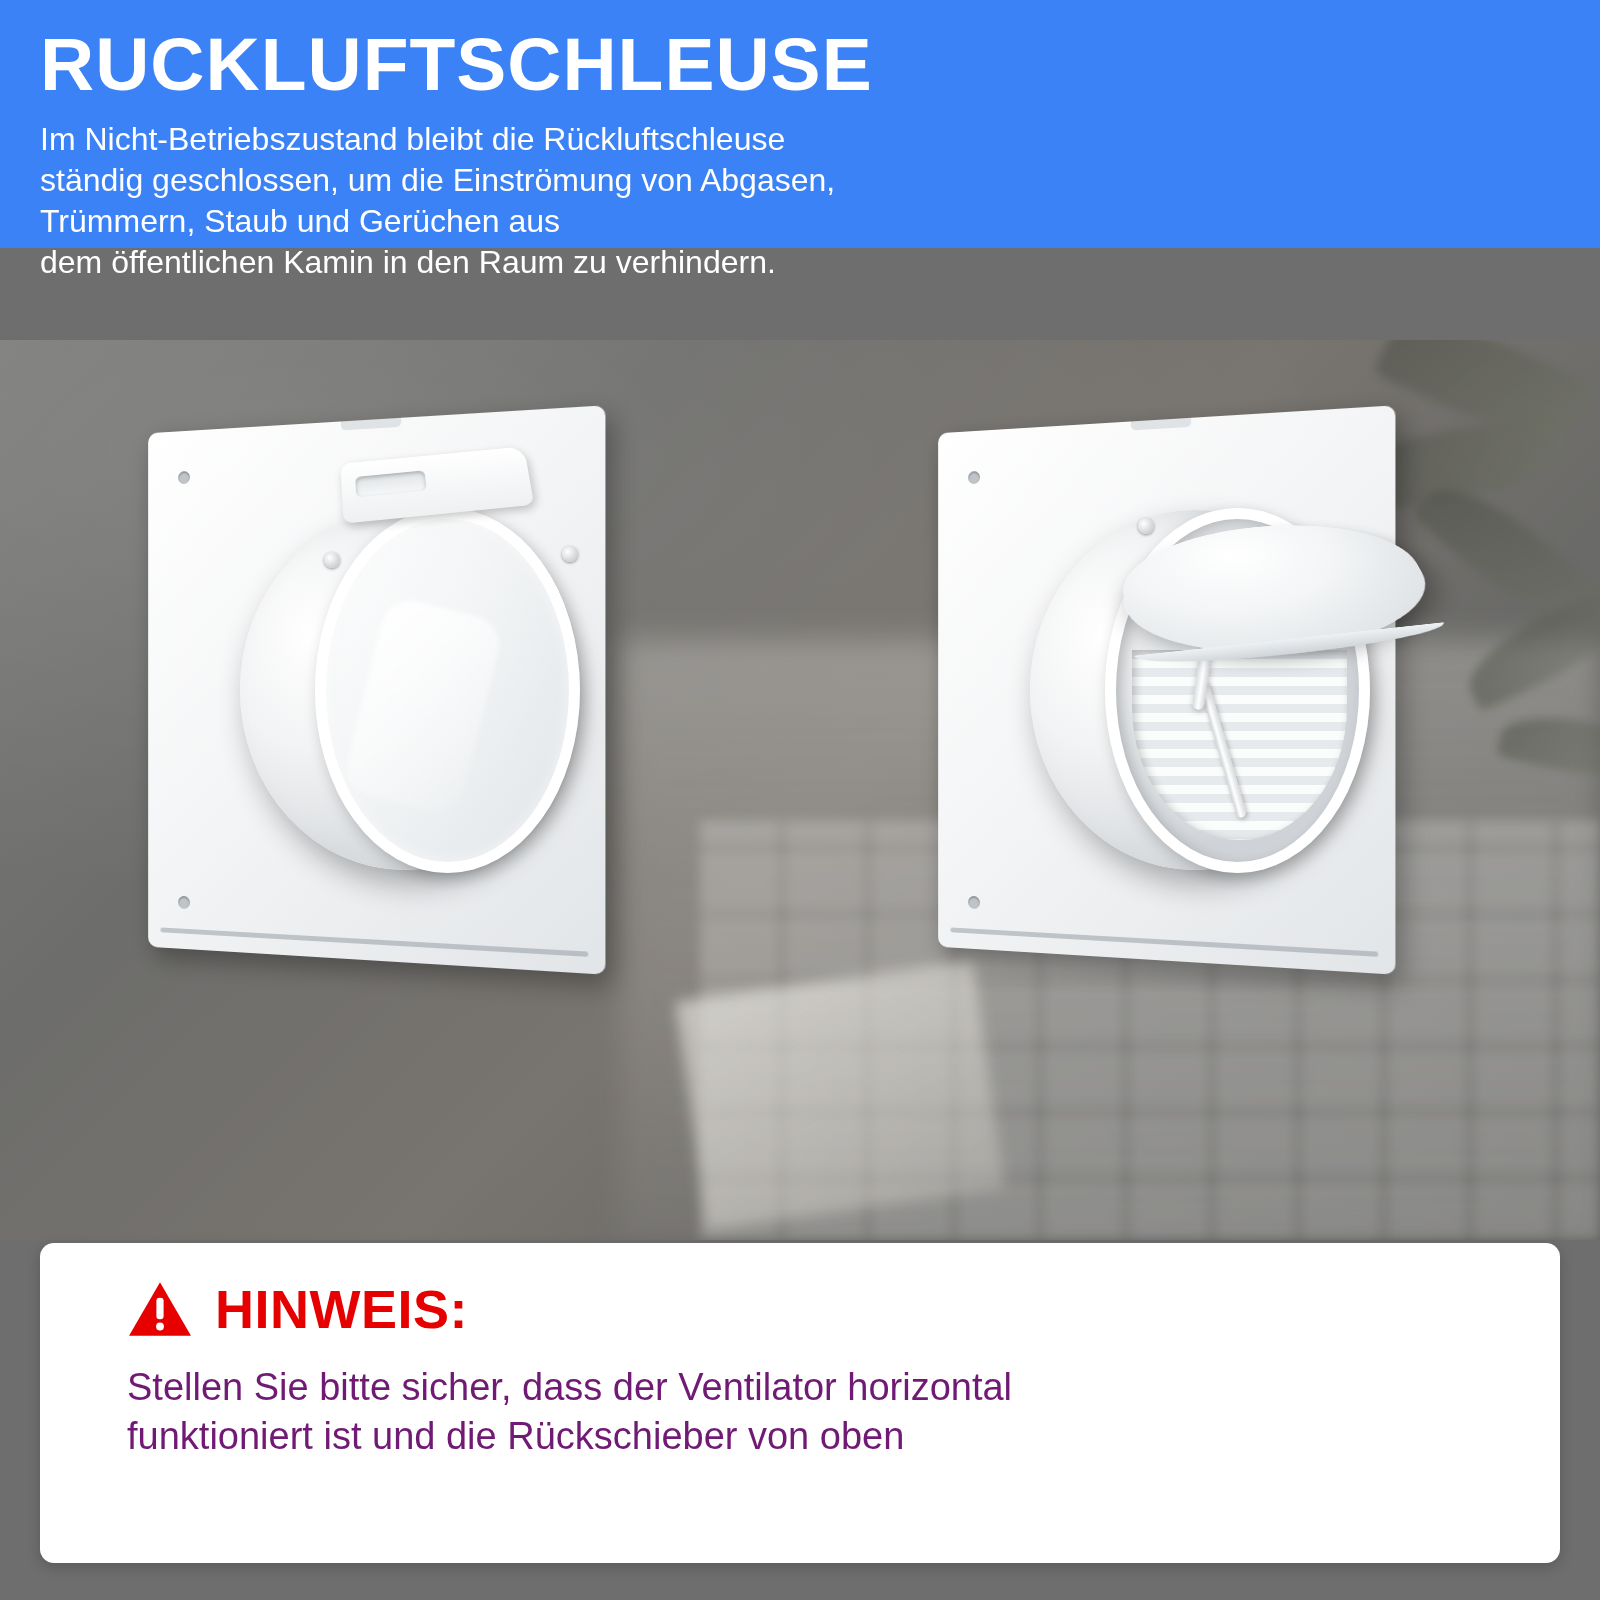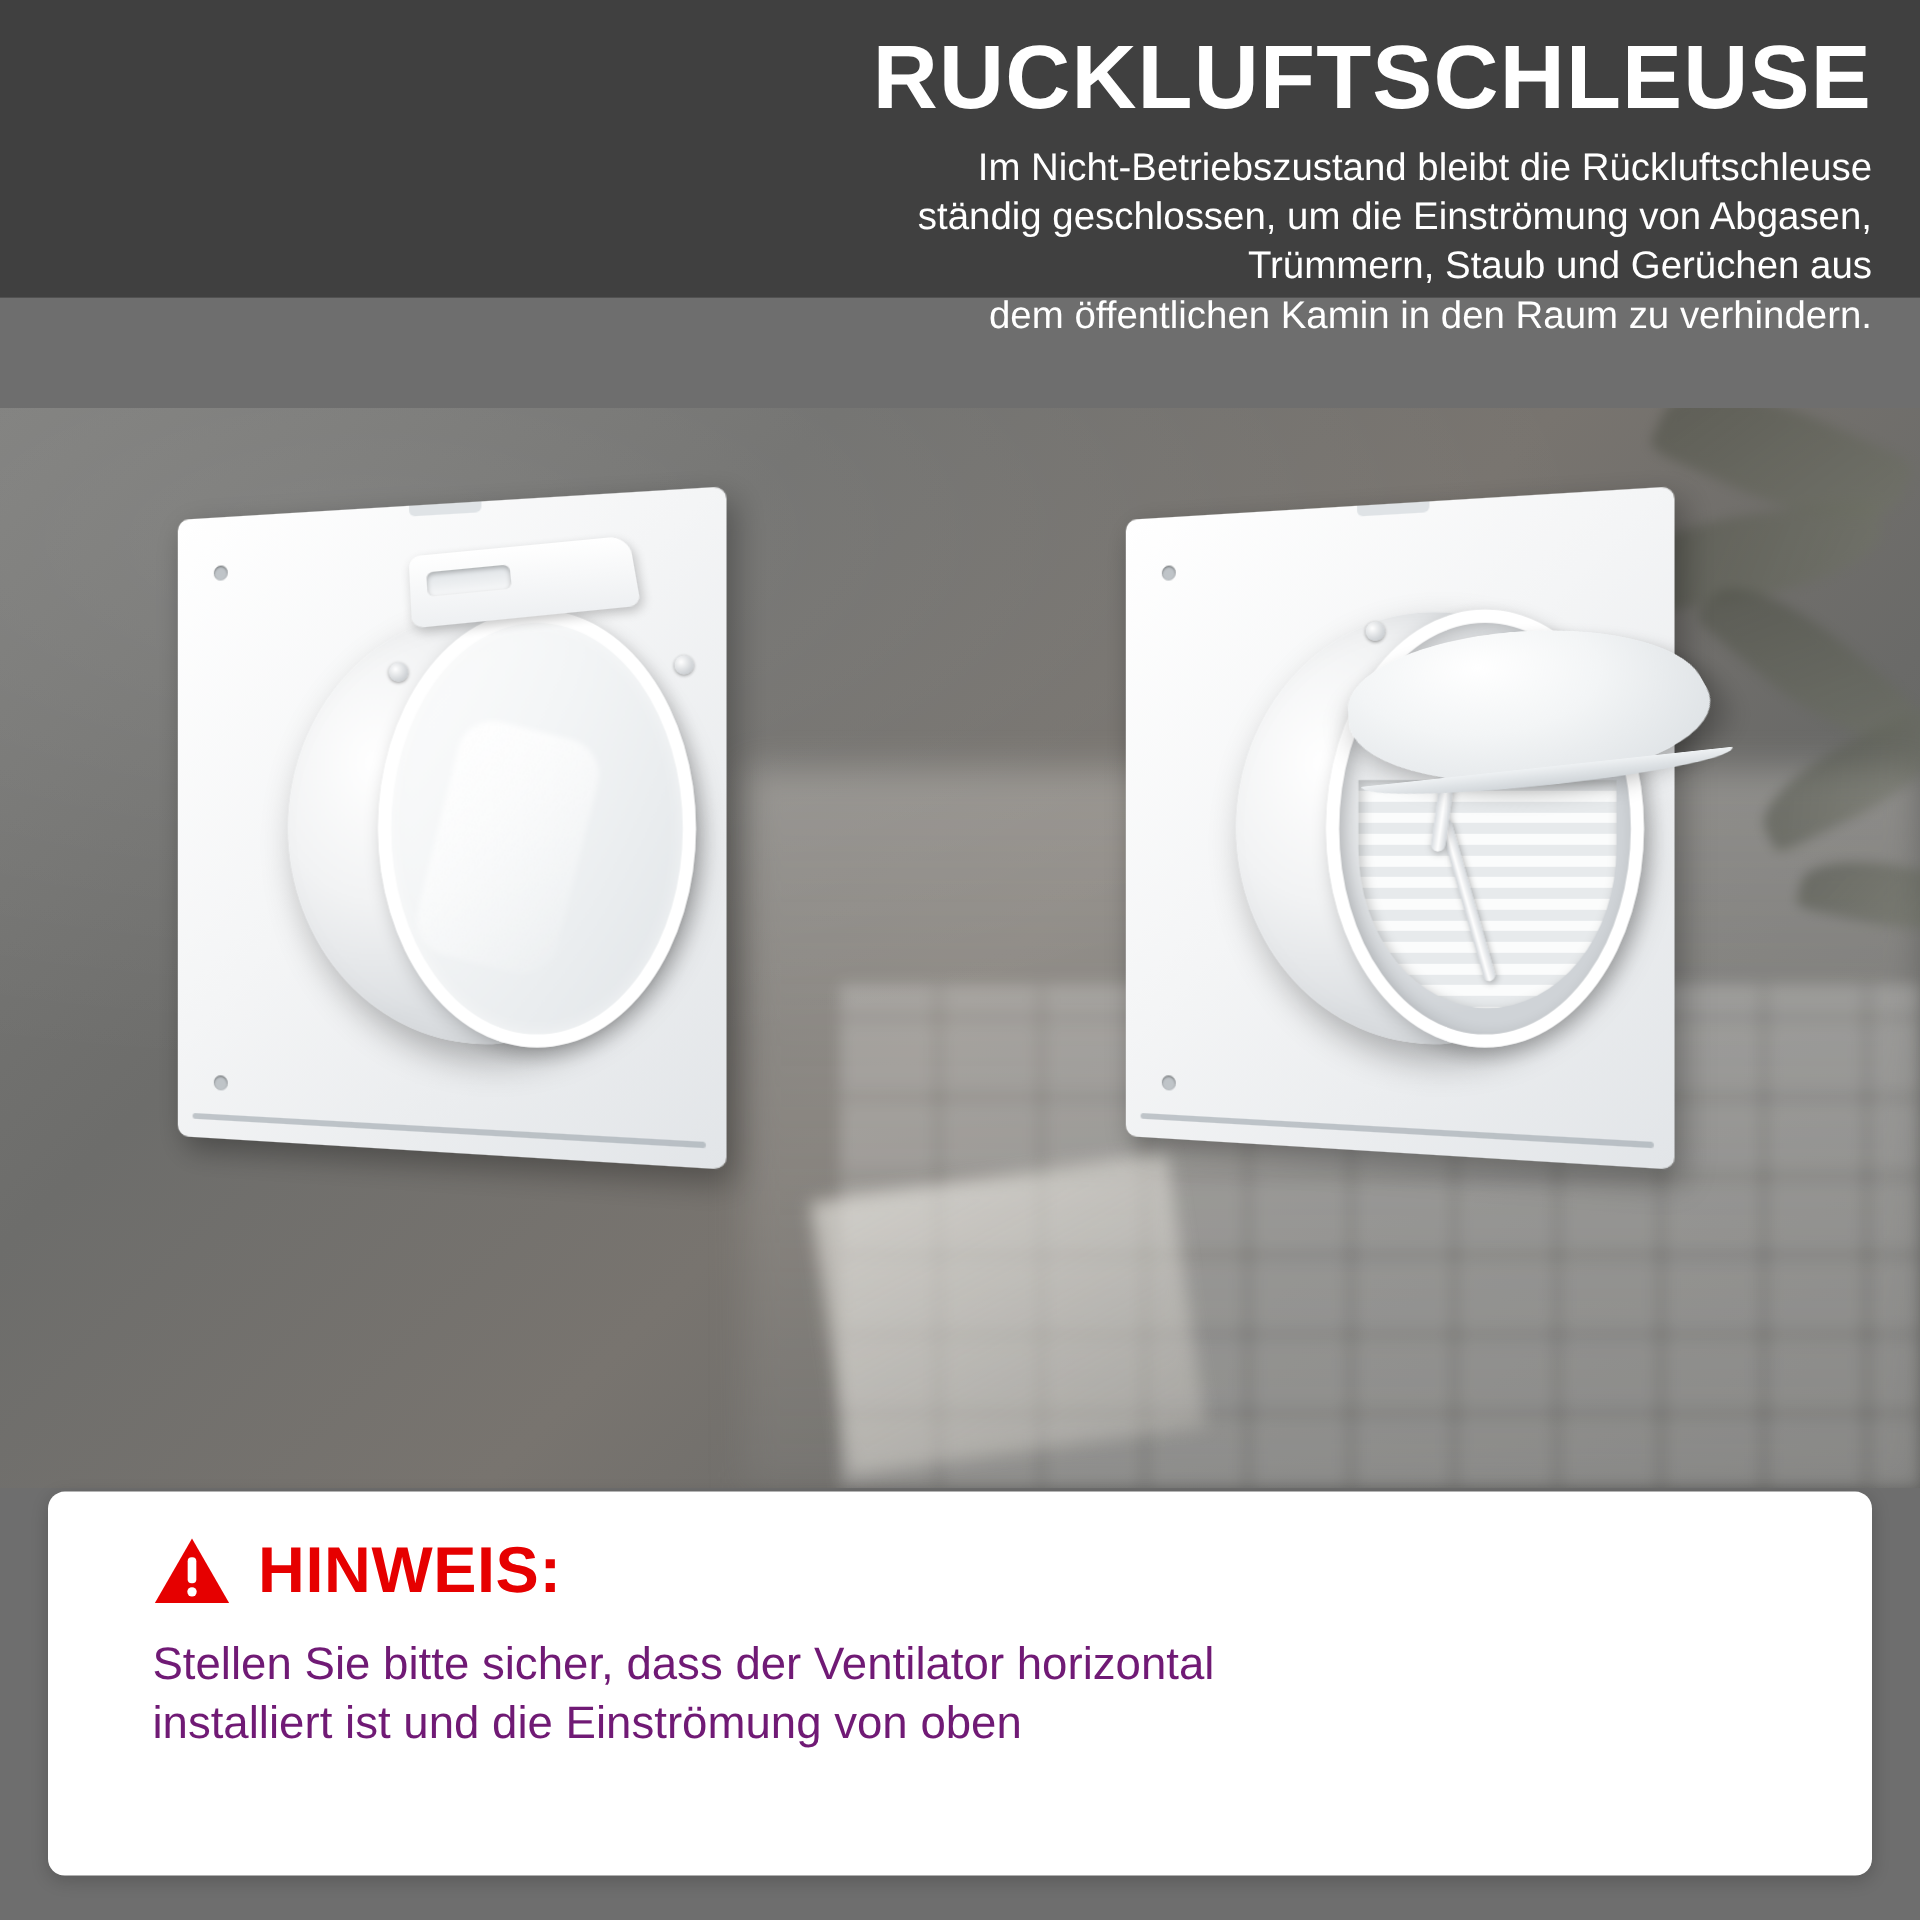--- a/index.html
+++ b/index.html
@@ -18,24 +18,24 @@
     background: #6e6e6e;
   }
 
   
   .header {
     position: absolute;
     left: 0;
     top: 0;
     width: 1600px;
     height: 248px;
-    background: #404040;
+    background: #3b82f6;
     box-sizing: border-box;
     padding: 18px 40px 0 40px;
-    text-align: right;
+    text-align: left;
     color: #ffffff;
   }
   .header-title {
     font-size: 75px;
     font-weight: bold;
     letter-spacing: 1px;
     line-height: 1.08;
     margin: 0;
     padding-top: 6px;
   }
@@ -373,17 +373,17 @@
     <div class="note-head">
       <svg class="warn-icon" viewBox="0 0 64 56">
         <path d="M32 2 L62 54 L2 54 Z" fill="#e60000"></path>
         <rect x="28.5" y="17" width="7" height="21" rx="3.2" fill="#ffffff"></rect>
         <circle cx="32" cy="45" r="3.8" fill="#ffffff"></circle>
       </svg>
       <div class="note-title">HINWEIS:</div>
     </div>
     <div class="note-body">
       <span class="ln">Stellen Sie bitte sicher, dass der Ventilator horizontal</span>
-      <span class="ln">installiert ist und die Einströmung von oben</span>
+      <span class="ln">funktioniert ist und die Rückschieber von oben</span>
     </div>
   </div>
 
 </div>
 
 </body></html>

